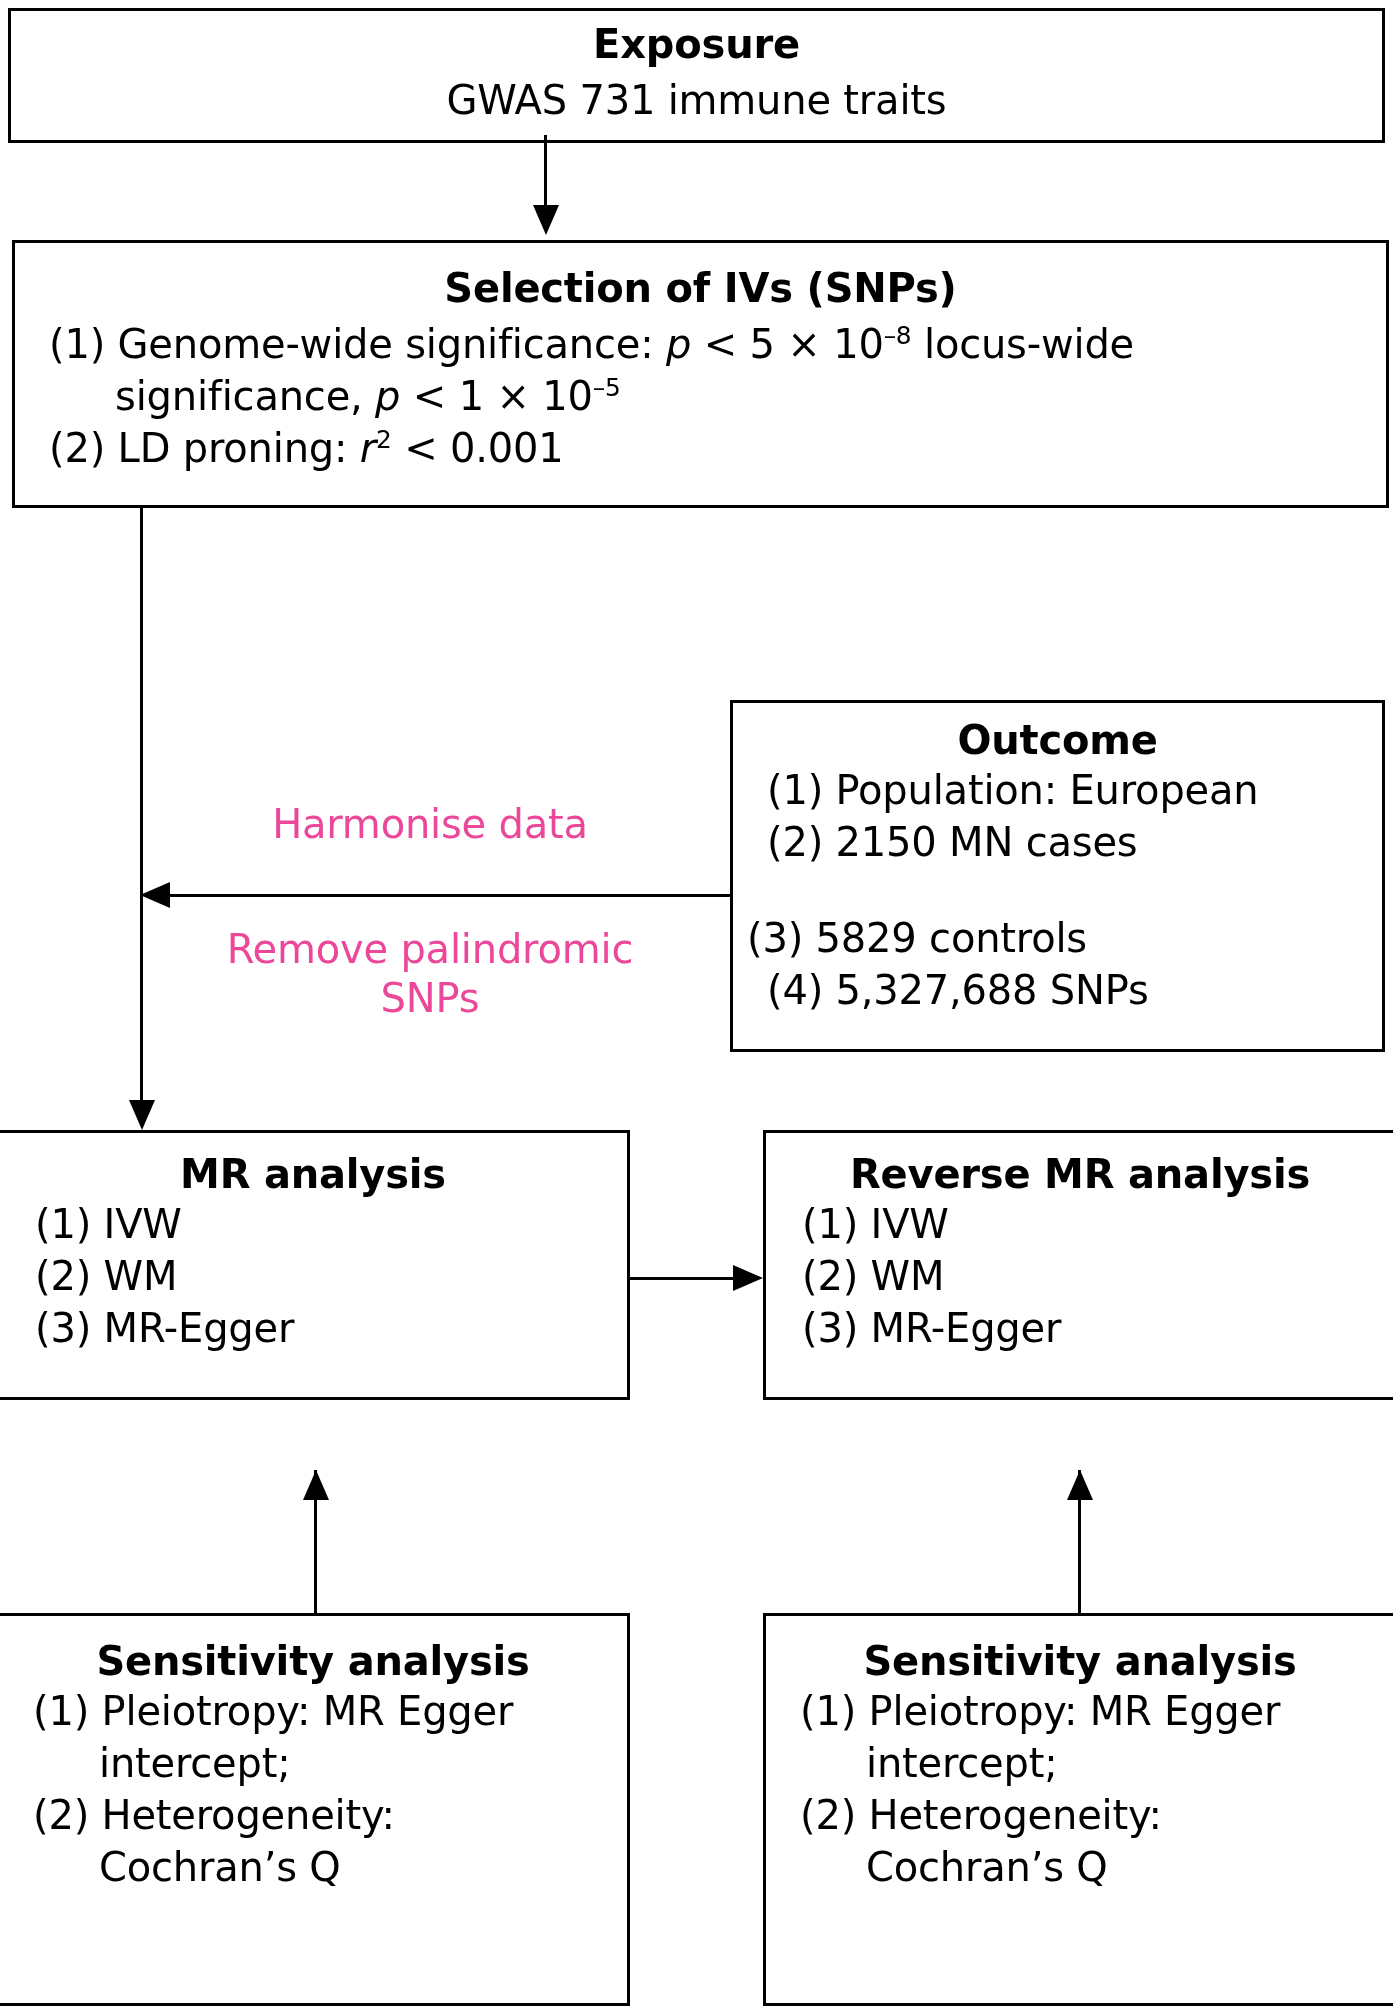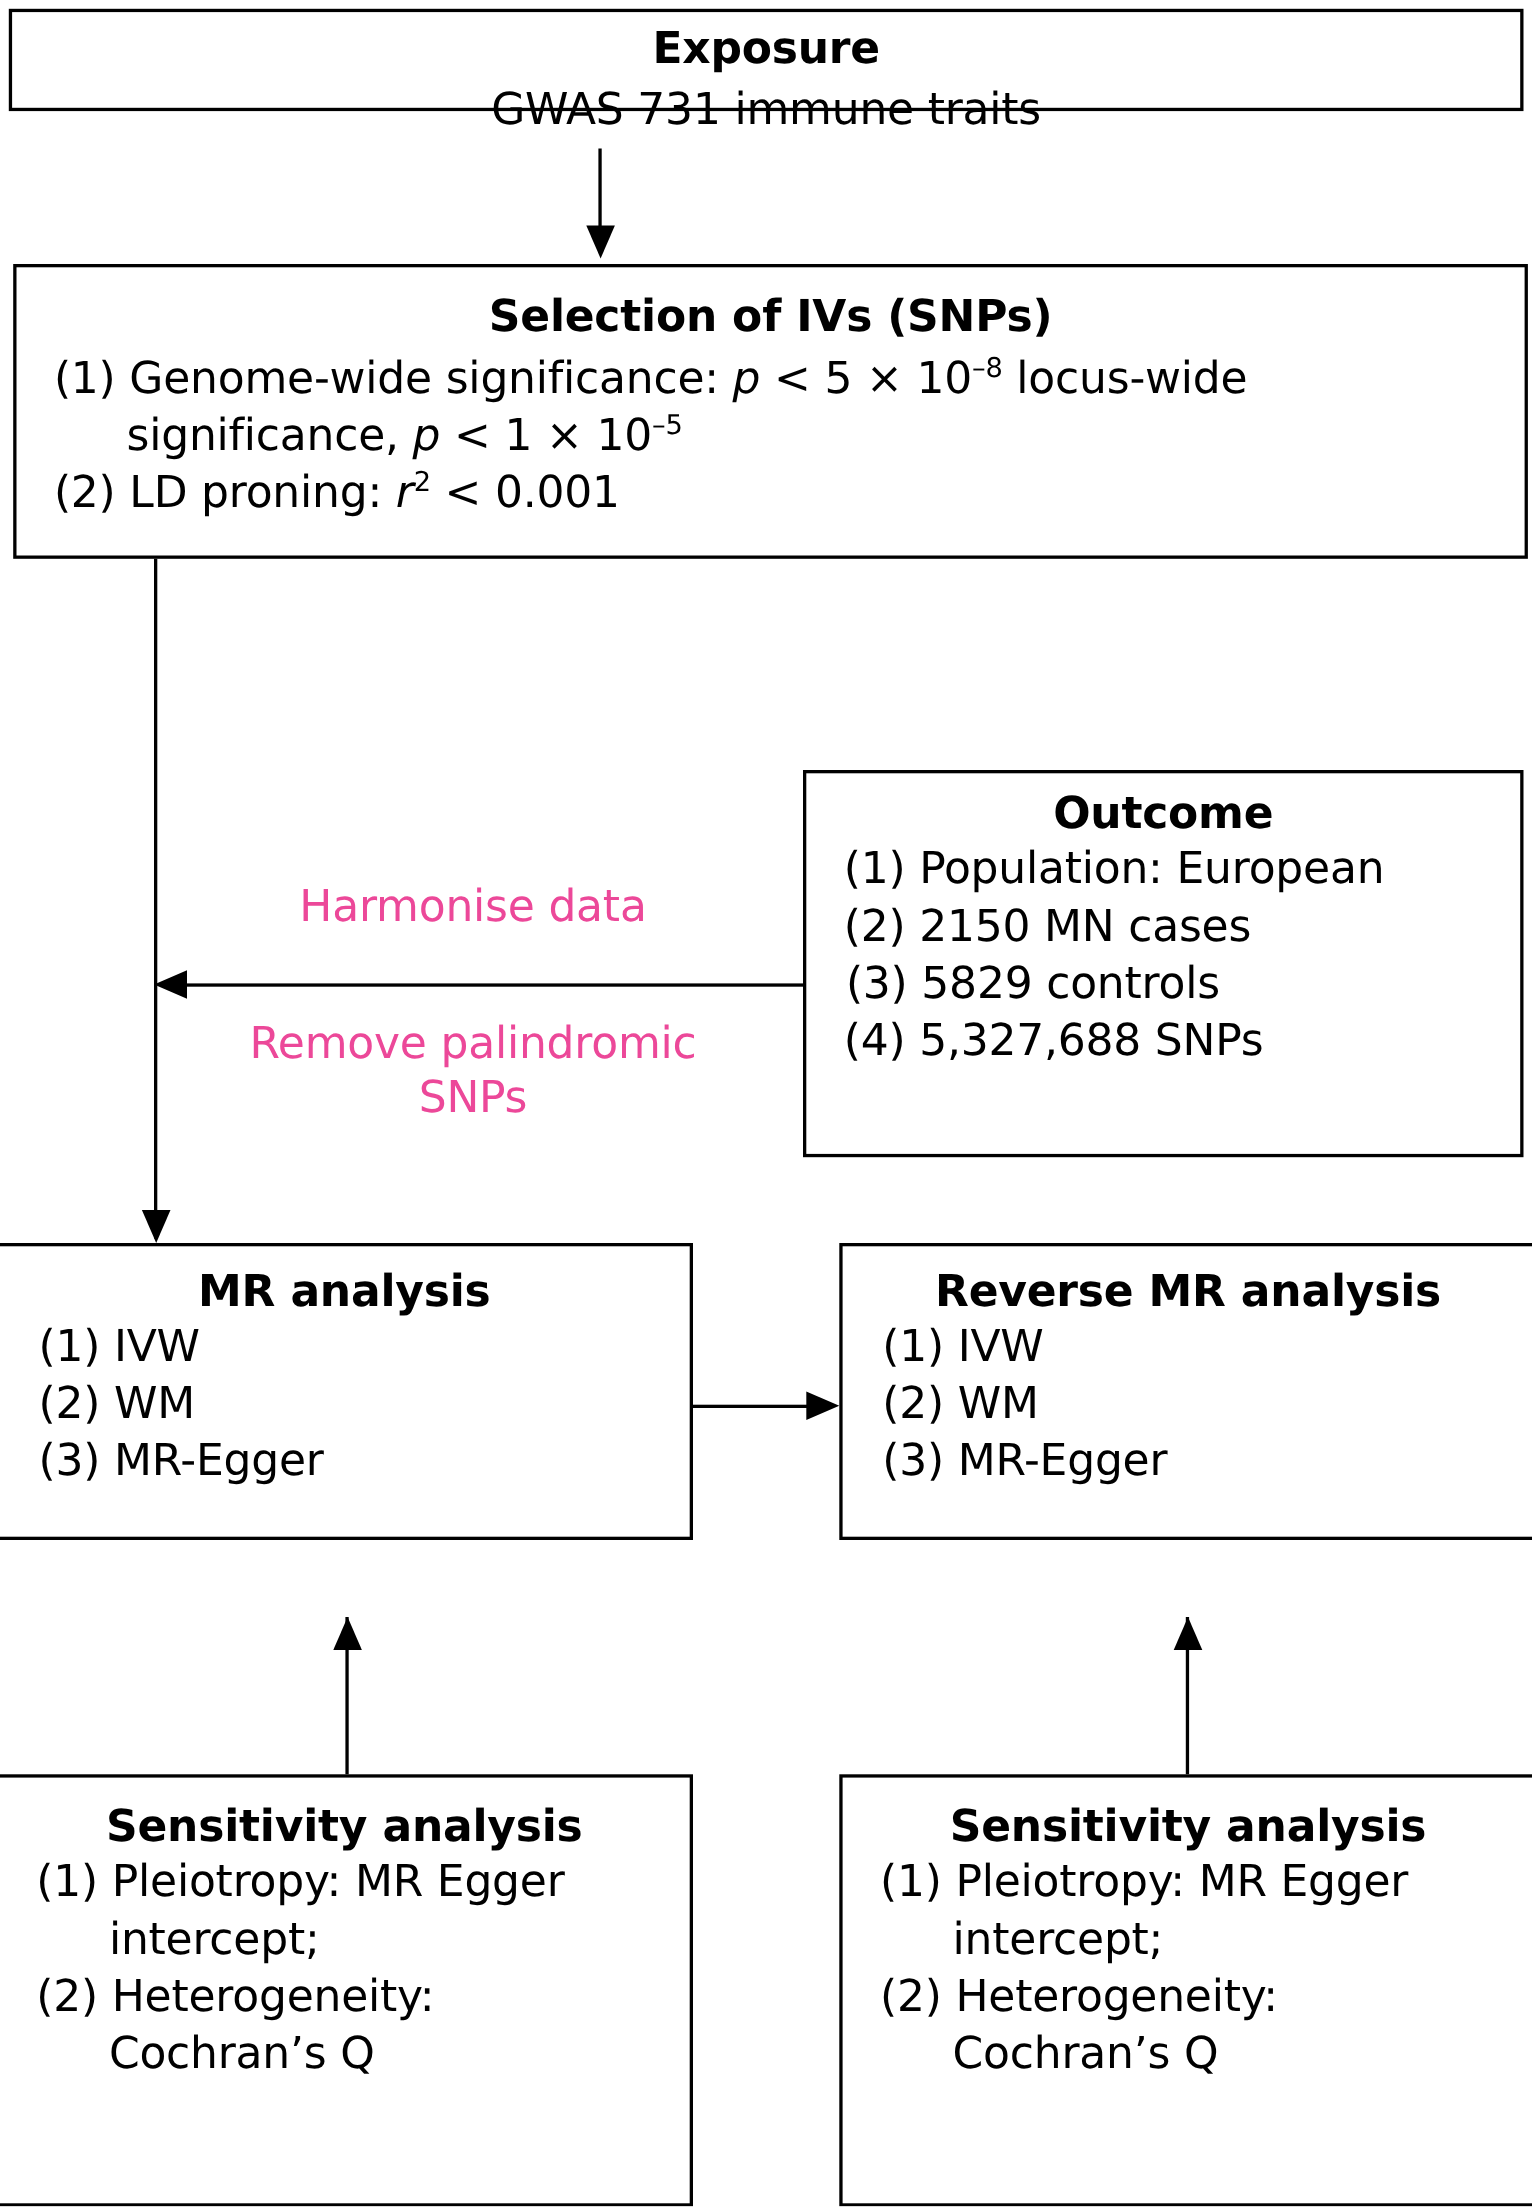--- a/index.html
+++ b/index.html
@@ -96,21 +96,21 @@
     color: #ec4899;
     text-align: center;
     letter-spacing: -0.2px;
   }
 </style>
 </head>
 <body>
 
 <div id="canvas">
 
-  <div class="box" style="left:8px; top:8px; width:1377px; height:93px;">
+  <div class="box" style="left:8px; top:8px; width:1377px; height:135px;">
     <div class="btitle" style="margin-top:10px;">Exposure</div>
     <div class="bline center" style="margin-top:6px;">GWAS 731 immune traits</div>
   </div>
 
   <div class="vline" style="left:544px; top:135px; height:90px;"></div>
   <div class="arrow-down" style="left:533px; top:205px;"></div>
 
   <div class="box" style="left:12px; top:240px; width:1377px; height:268px;">
     <div class="btitle" style="margin-top:22px;">Selection of IVs (SNPs)</div>
     <div class="bline hang" style="margin-top:6px; padding-left:100px; text-indent:-66px;"><span>(1) Genome-wide significance: </span><span class="ital">p</span><span> &lt; 5 × 10</span><sup>–8</sup><span> locus-wide</span></div>
@@ -118,21 +118,21 @@
     <div class="bline" style="padding-left:34px;"><span>(2) LD proning: </span><span class="ital">r</span><sup>2</sup><span> &lt; 0.001</span></div>
   </div>
 
   <div class="vline" style="left:140px; top:508px; height:618px;"></div>
   <div class="arrow-down" style="left:129px; top:1100px;"></div>
 
   <div class="box" style="left:730px; top:700px; width:655px; height:352px;">
     <div class="btitle" style="margin-top:14px;text-align:center;">Outcome</div>
     <div class="bline" style="padding-left:34px;">(1) Population: European</div>
     <div class="bline" style="padding-left:34px;">(2) 2150 MN cases</div>
-    <div class="bline" style="padding-left:36px;">(3) 5829 controls</div>
+    <div class="bline" style="padding-left:14px;margin-top:44px;">(3) 5829 controls</div>
     <div class="bline" style="padding-left:34px;">(4) 5,327,688 SNPs</div>
   </div>
 
   <div class="hline" style="left:160px; top:894px; width:572px;"></div>
   <div class="arrow-left" style="left:140px; top:882px;"></div>
 
   <div class="edge-label" style="left:180px; top:800px; width:500px;">Harmonise data</div>
   <div class="edge-label" style="left:150px; top:925px; width:560px;">
     <div>Remove palindromic</div>
     <div>SNPs</div>

